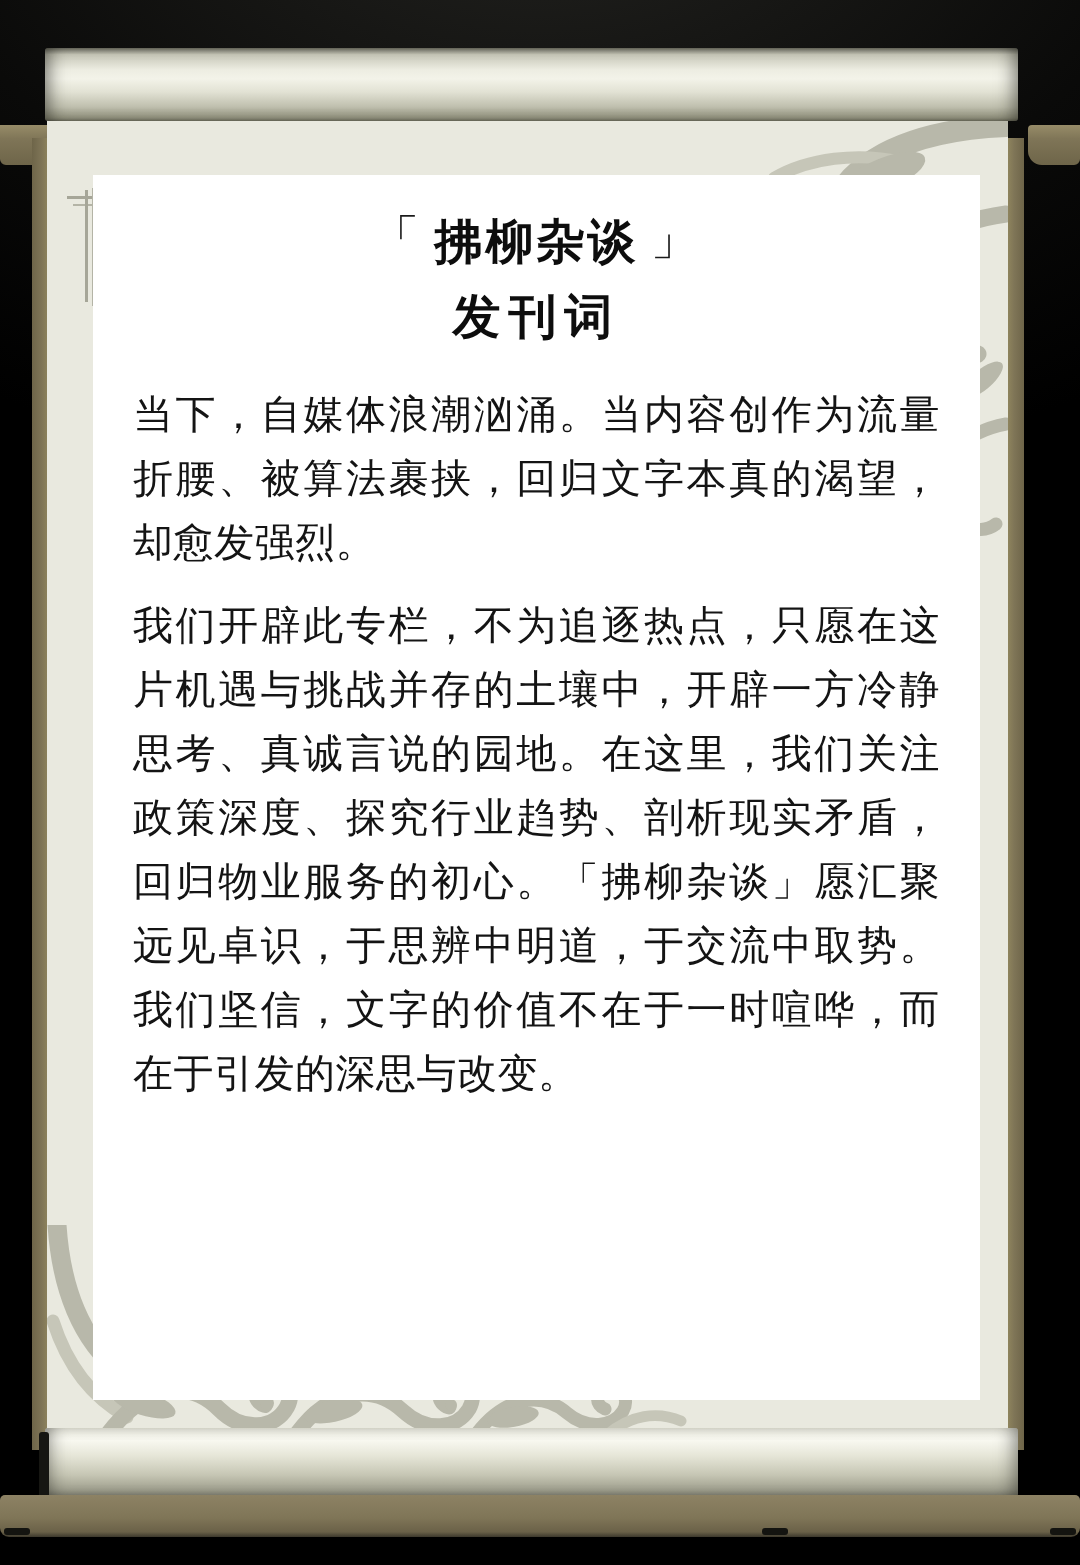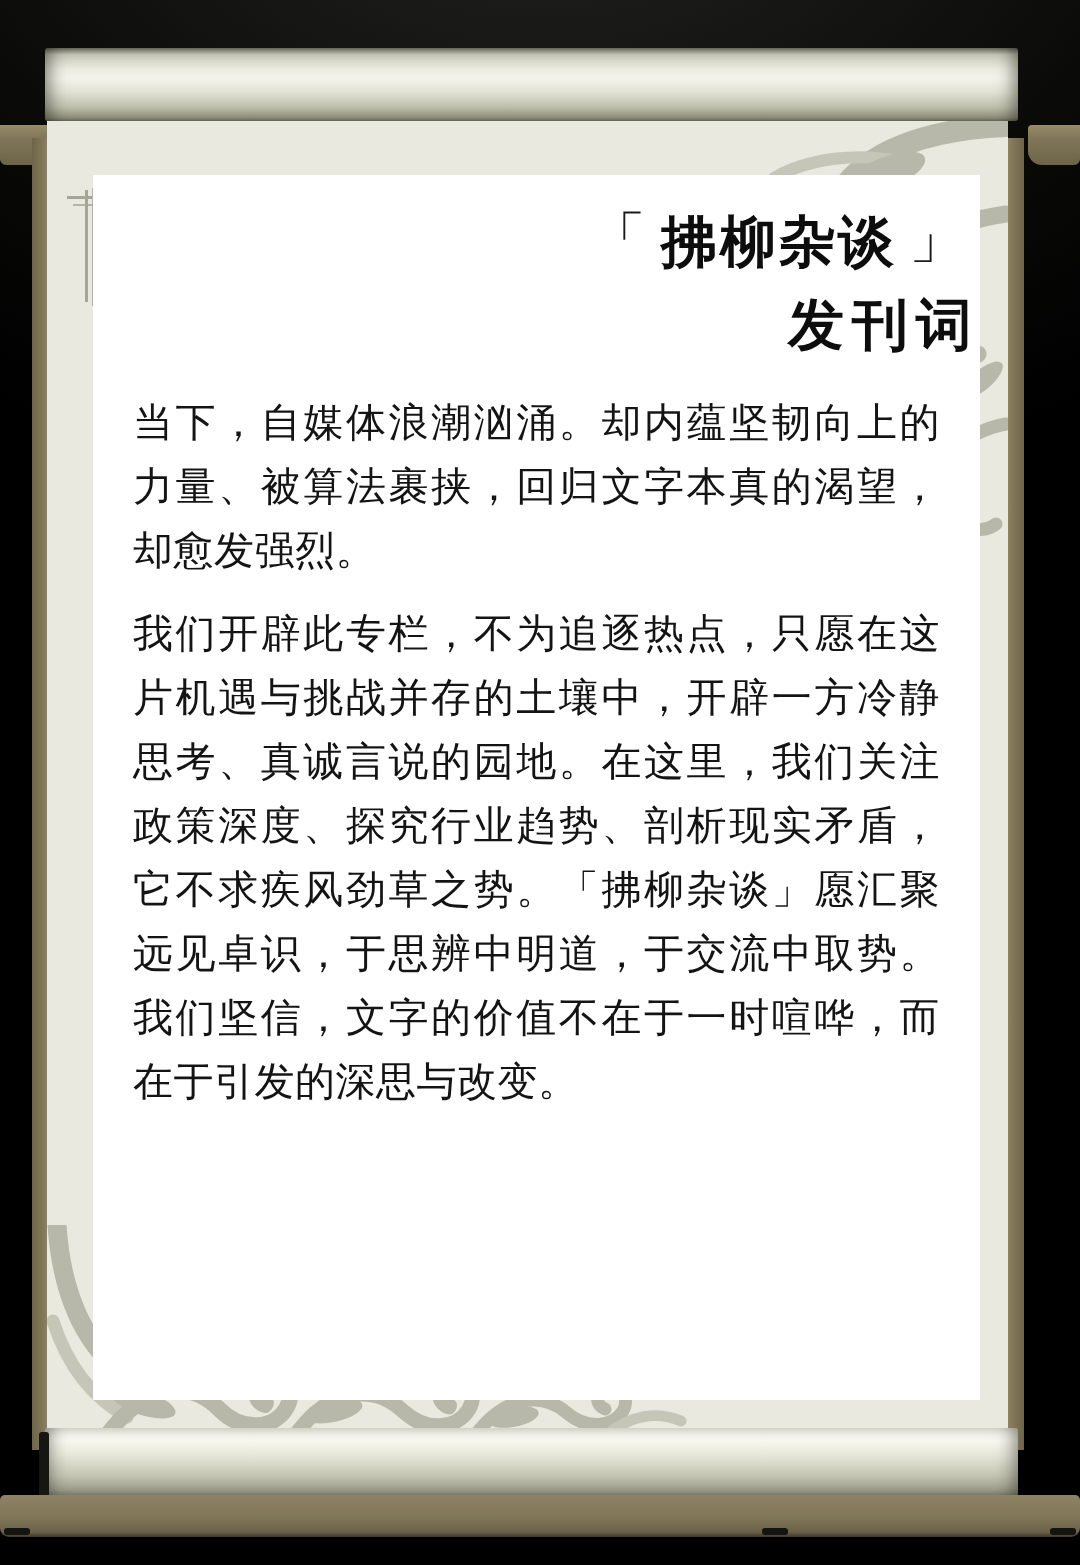--- a/index.html
+++ b/index.html
@@ -56,23 +56,23 @@
   .flourish.tr{right:0;top:0;}
   .flourish.bl{left:0;bottom:0;}
   
   .reg-mark{position:absolute;left:20px;top:70px;}
   .reg-mark .v1{position:absolute;left:18px;top:2px;width:3px;height:112px;background:#a6a698;}
   .reg-mark .v2{position:absolute;left:25px;top:0;width:2px;height:118px;background:#b4b4a6;}
   .reg-mark .h1{position:absolute;left:0;top:8px;width:28px;height:3px;background:#a6a698;}
   .reg-mark .h2{position:absolute;left:6px;top:16px;width:22px;height:2px;background:#b4b4a6;}
   
   .panel{position:absolute;left:93px;top:175px;width:887px;height:1225px;background:var(--panel);overflow:hidden;}
-  .title-line{font-family:"DejaVu Serif",serif;font-weight:900;color:#0d0d0d;text-align:right;font-size:56px;line-height:72px;letter-spacing:3px;}
+  .title-line{font-family:"DejaVu Serif",serif;font-weight:900;color:#0d0d0d;text-align:center;font-size:48px;line-height:72px;letter-spacing:3px;}
   .title-line.first{margin-top:30px;}
-  .title-line.second{margin-top:10px;letter-spacing:8px;}
+  .title-line.second{margin-top:2px;letter-spacing:8px;}
   .title-line .bracket{font-weight:400;font-family:"Liberation Sans",sans-serif;color:#1a1a1a;padding:0 12px;position:relative;top:-4px;}
   .body-text{margin:30px 40px 0 40px;color:var(--text);font-size:40px;line-height:64px;text-align:justify;text-justify:inter-ideograph;letter-spacing:.5px;}
   .body-text p{margin-bottom:19px;}
 </style>
 </head>
 <body>
 
 <div class="stage">
 
   <div class="rod-tab left"></div>
@@ -139,19 +139,19 @@
     <div class="notch n3"></div>
   </div>
 
   <div class="panel">
     <div class="title-line first">
       <span class="bracket">「</span><span>拂柳杂谈</span><span class="bracket">」</span>
     </div>
     <div class="title-line second">发刊词</div>
 
     <div class="body-text">
-      <p>当下，自媒体浪潮汹涌。却内蕴坚韧向上的力量、被算法裹挟，回归文字本真的渴望，却愈发强烈。</p>
-      <p>我们开辟此专栏，不为追逐热点，只愿在这片机遇与挑战并存的土壤中，开辟一方冷静思考、真诚言说的园地。在这里，我们关注政策深度、探究行业趋势、剖析现实矛盾，它不求疾风劲草之势。「拂柳杂谈」愿汇聚远见卓识，于思辨中明道，于交流中取势。我们坚信，文字的价值不在于一时喧哗，而在于引发的深思与改变。</p>
+      <p>当下，自媒体浪潮汹涌。当内容创作为流量折腰、被算法裹挟，回归文字本真的渴望，却愈发强烈。</p>
+      <p>我们开辟此专栏，不为追逐热点，只愿在这片机遇与挑战并存的土壤中，开辟一方冷静思考、真诚言说的园地。在这里，我们关注政策深度、探究行业趋势、剖析现实矛盾，回归物业服务的初心。「拂柳杂谈」愿汇聚远见卓识，于思辨中明道，于交流中取势。我们坚信，文字的价值不在于一时喧哗，而在于引发的深思与改变。</p>
     </div>
 
   </div>
 
 </div>
 
 </body></html>

